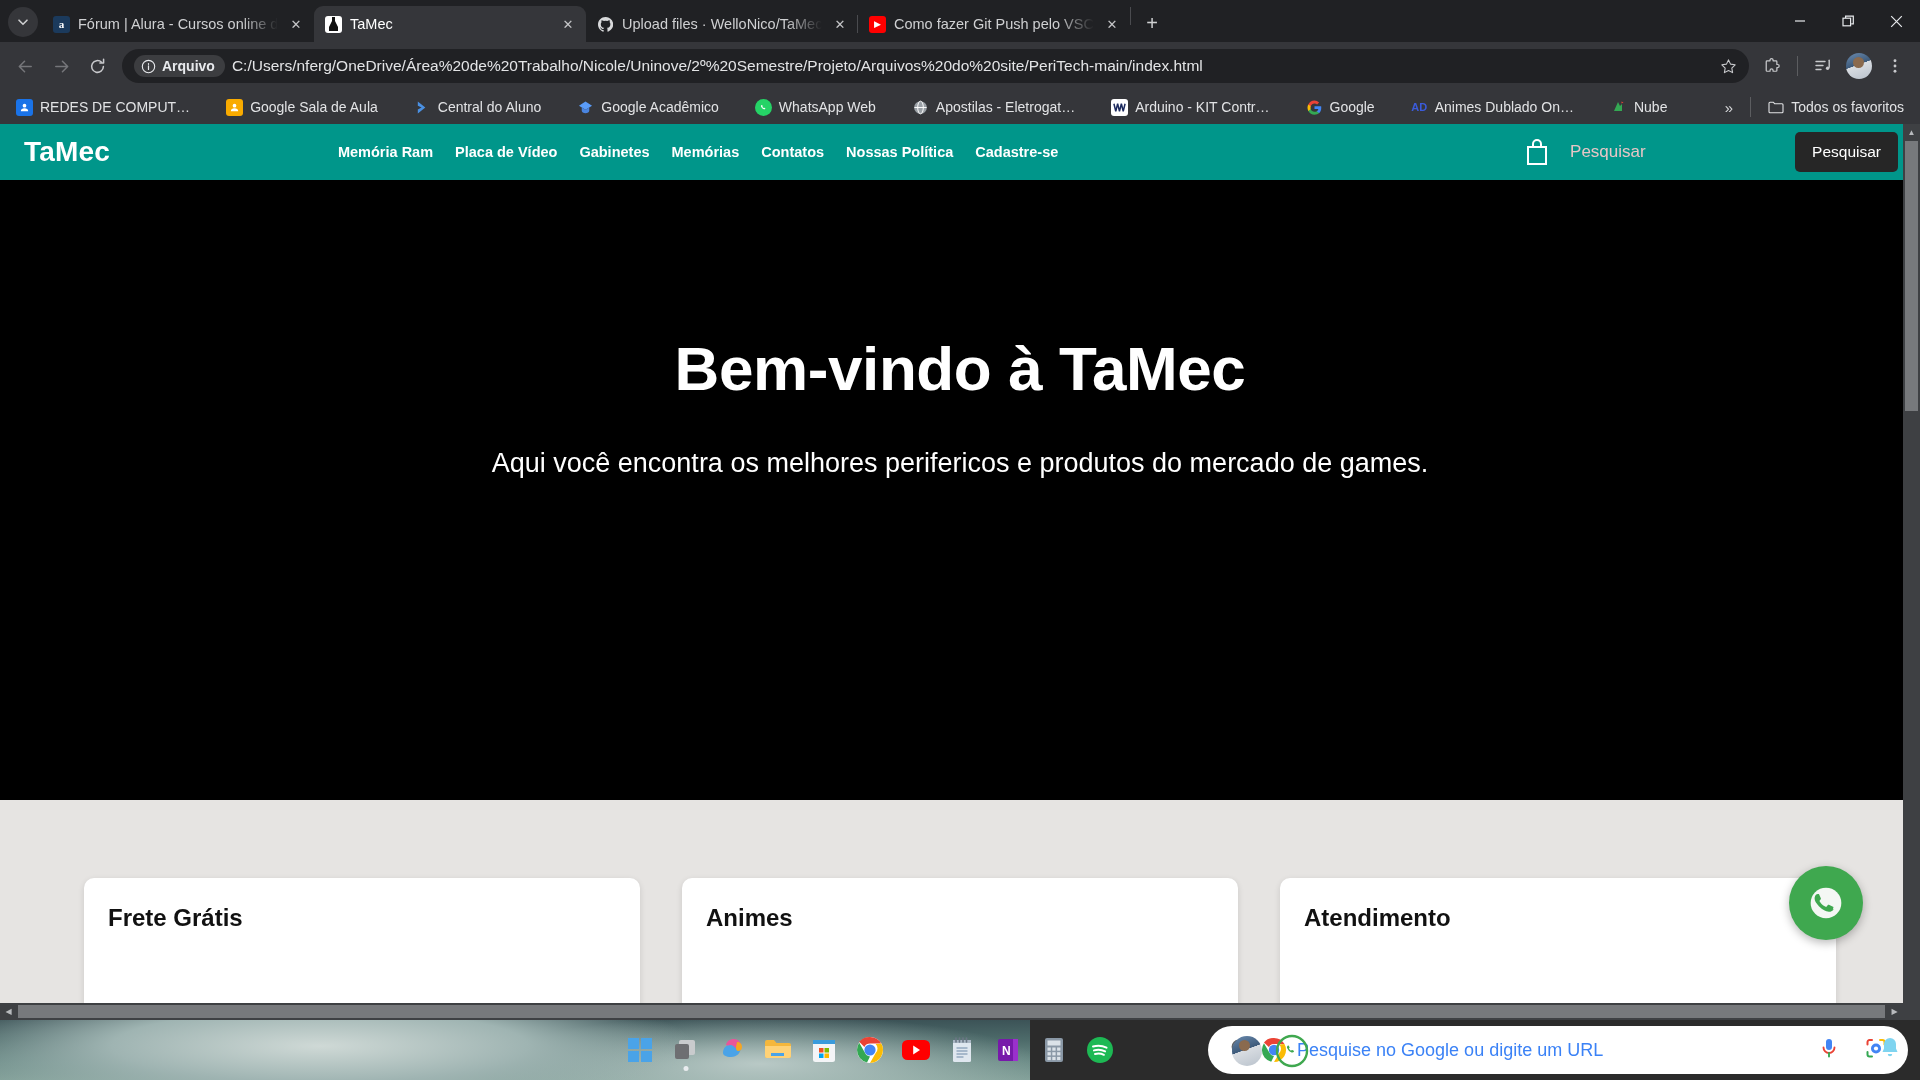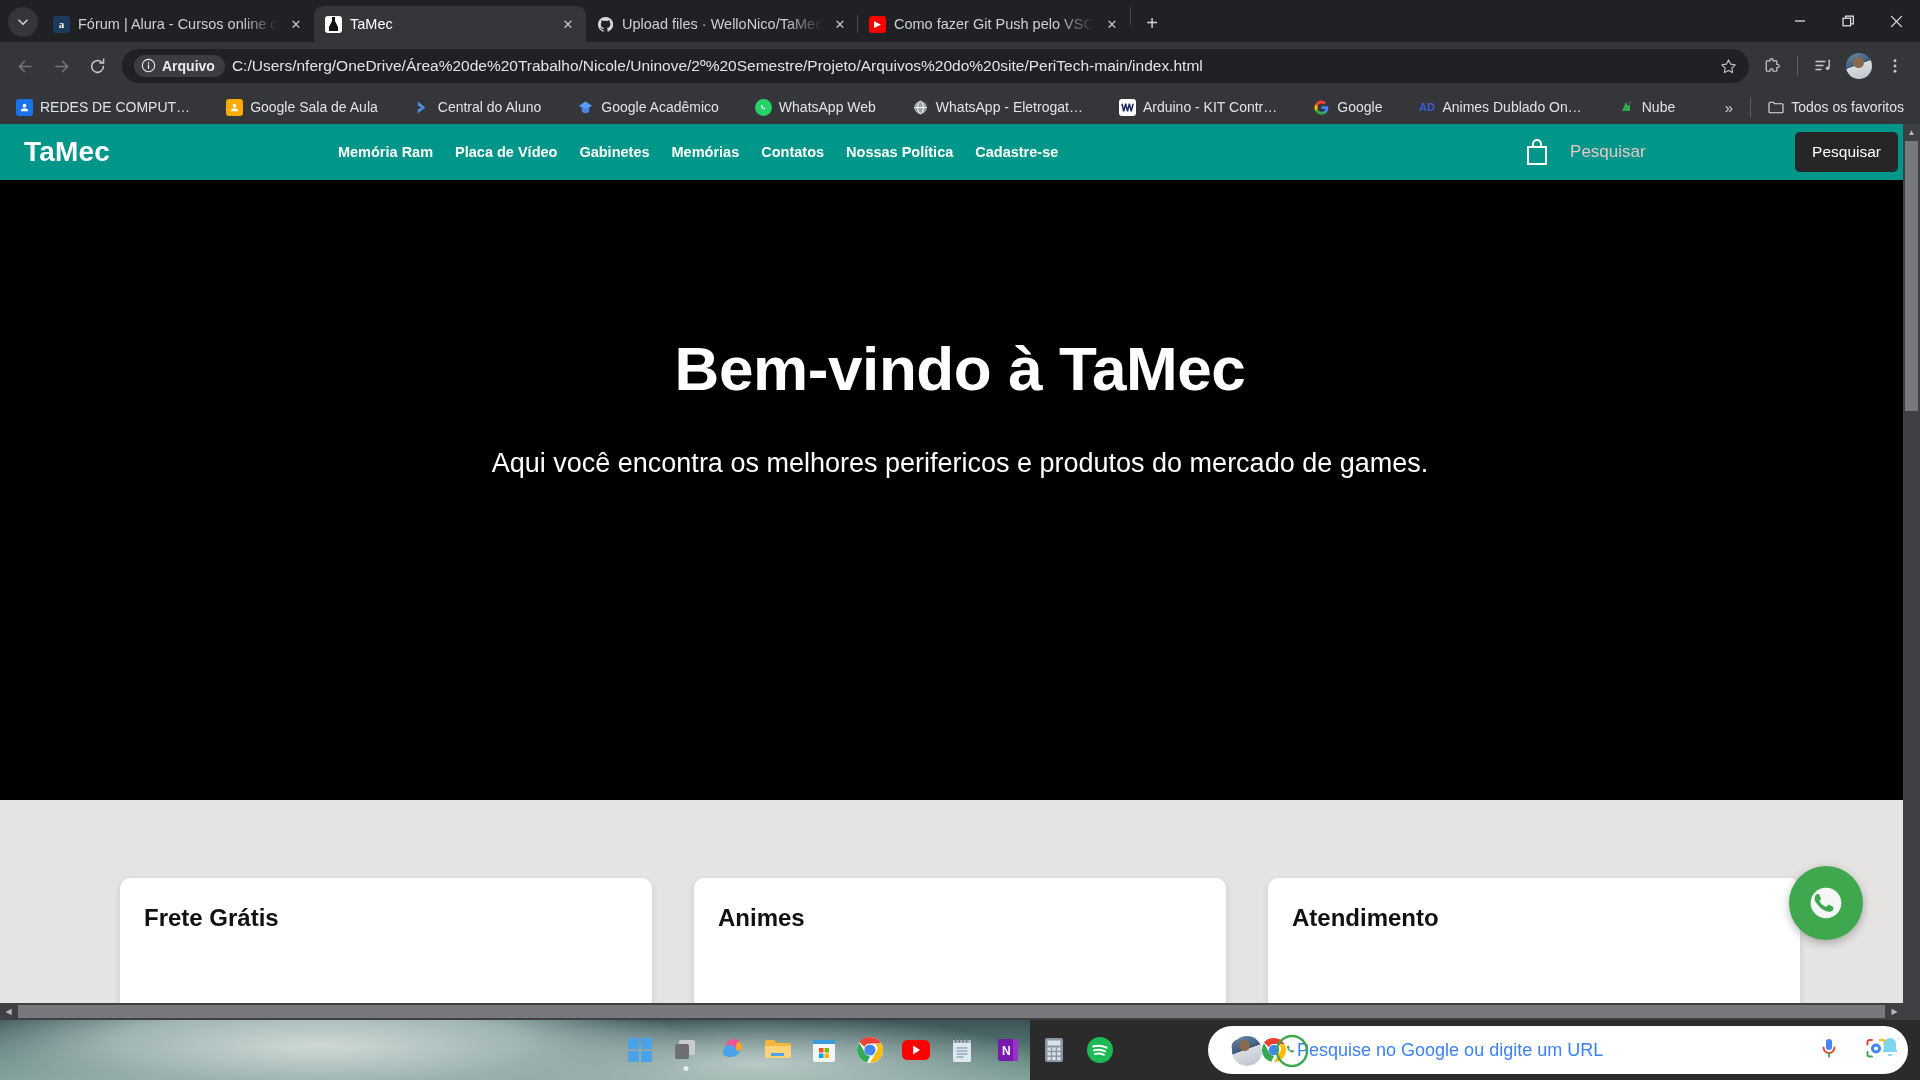--- a/index.html
+++ b/index.html
@@ -51,21 +51,21 @@
   .wc { width:48px; height:42px; display:flex; align-items:center; justify-content:center; color:#e8eaed; }
   .wc svg { display:block; }
 
   
   .toolbar { height: 48px; flex:0 0 48px; background:#35363a; display:flex; align-items:center; padding:0 8px; gap:2px; }
   .tbtn { width:34px; height:34px; border-radius:50%; display:flex; align-items:center; justify-content:center;
           color:#c8c9cc; flex:0 0 auto; }
   .tbtn.dim { color:#75767a; }
   .omnibox { flex:1 1 auto; height:34px; background:#202124; border-radius:17px; display:flex; align-items:center;
              padding: 0 6px 0 12px; margin-left:6px; gap:7px; min-width:0; }
-  .site-chip { display:flex; align-items:flex-start; gap:6px; background:#3c3d40; border-radius:13px; padding:3px 10px 3px 7px;
+  .site-chip { display:flex; align-items:flex-end; gap:6px; background:#3c3d40; border-radius:13px; padding:3px 10px 3px 7px;
                flex:0 0 auto; }
   .site-chip .lbl { color:#e8eaed; font-size:14px; font-weight:700; }
   .url { color:#e3e4e6; font-size:15.5px; white-space:nowrap; overflow:hidden; flex:1 1 auto; }
   .star { width:30px; height:30px; display:flex; align-items:center; justify-content:center; color:#c8c9cc; flex:0 0 auto; }
   .tool-right { display:flex; align-items:center; gap:2px; flex:0 0 auto; padding-left:4px; }
   .vsep { width:1px; height:20px; background:#5c5d60; margin:0 6px; }
   .avatar { width:26px; height:26px; border-radius:50%; overflow:hidden; flex:0 0 auto;
             background:linear-gradient(160deg,#6c8cb0 0%,#3d5a7a 45%,#d9dde2 46%,#b9c2cc 100%); position:relative; }
   .avatar::after{ content:""; position:absolute; left:7px; top:4px; width:11px; height:11px; border-radius:50%;
             background:#8a6a4e; }
@@ -95,21 +95,21 @@
   .searchbtn { background:#262626; color:#fff; font-size:15.5px; border:none; border-radius:5px;
                padding:11px 17px; margin-left:20px; }
 
   
   .hero { height:620px; background:#000; display:flex; flex-direction:column; align-items:center; padding-top:153px; }
   .hero h1 { color:#fff; font-size:62px; font-weight:700; letter-spacing:-.4px; }
   .hero p { color:#fff; font-size:27px; font-weight:400; margin-top:44px; }
 
   
   .band { background:#e6e4e2; height:100%; padding:78px 0 0 0; }
-  .cards { display:flex; gap:42px; padding:0 120px; }
+  .cards { display:flex; gap:42px; padding:0 84px; }
   .card { flex:1 1 0; background:#fff; border-radius:10px; height:160px; padding:26px 24px 0 24px;
           box-shadow:0 2px 6px rgba(0,0,0,.12); }
   .card h3 { font-size:24px; font-weight:700; color:#111; }
 
   
   .fab { position:absolute; right:57px; bottom:80px; width:74px; height:74px; border-radius:50%;
          background:#3fa84f; display:flex; align-items:center; justify-content:center;
          box-shadow:0 3px 10px rgba(0,0,0,.28); }
 
   
@@ -313,21 +313,21 @@
       <span>WhatsApp Web</span>
     </div>
     <div class="bm">
       <span class="bm-ico" style="background:transparent">
         <svg width="15" height="15" viewBox="0 0 16 16">
             <circle cx="8" cy="8" r="6.8" fill="#9aa0a6"></circle>
             <ellipse cx="8" cy="8" rx="3" ry="6.8" fill="none" stroke="#fff" stroke-width="1"></ellipse>
             <path d="M1.5 8h13" stroke="#fff" stroke-width="1"></path>
           </svg>
       </span>
-      <span>WhatsApp - Eletrogat…</span>
+      <span>Apostilas - Eletrogat…</span>
     </div>
     <div class="bm">
       <span class="bm-ico" style="background:#fff">
         <svg width="13" height="13" viewBox="0 0 14 14">
             <path d="M1 3 L3 11 L5 3 L7 11 L9 3 L11 11 L13 3" stroke="#1c2a5e" stroke-width="1.6" fill="none"></path>
           </svg>
       </span>
       <span>Arduino - KIT Contr…</span>
     </div>
     <div class="bm">

